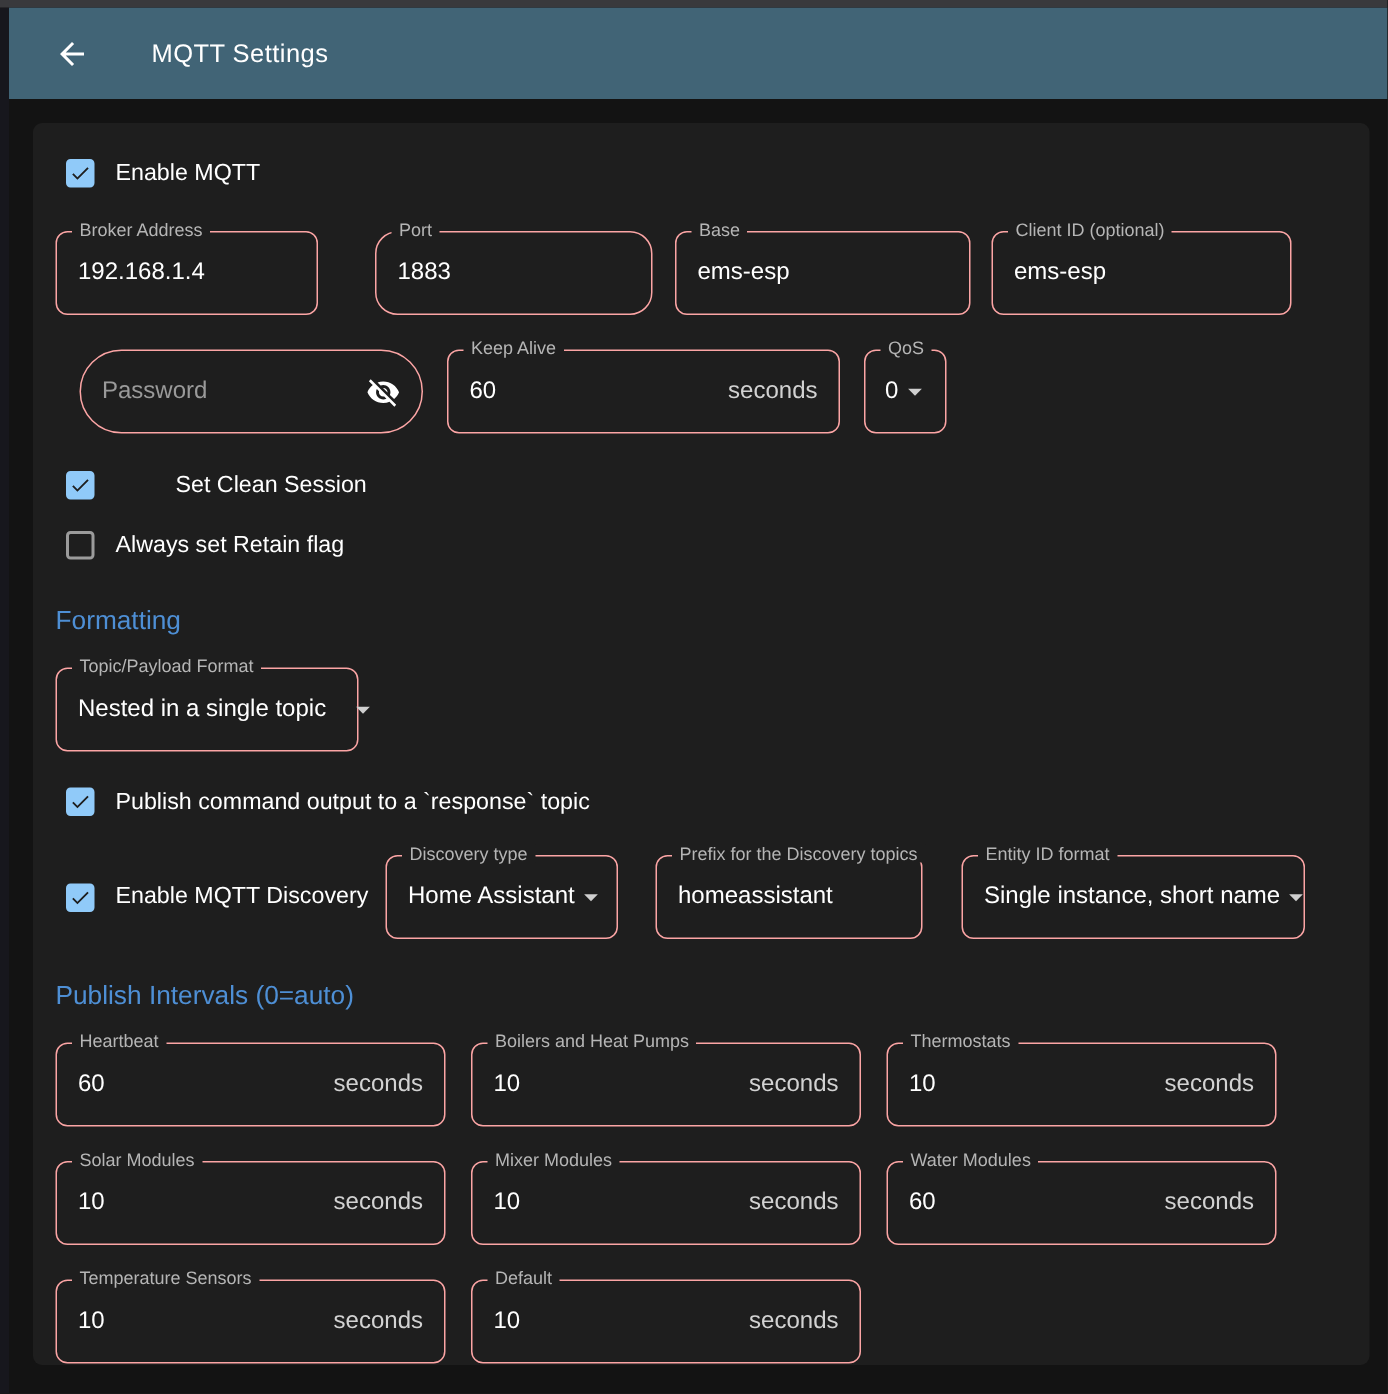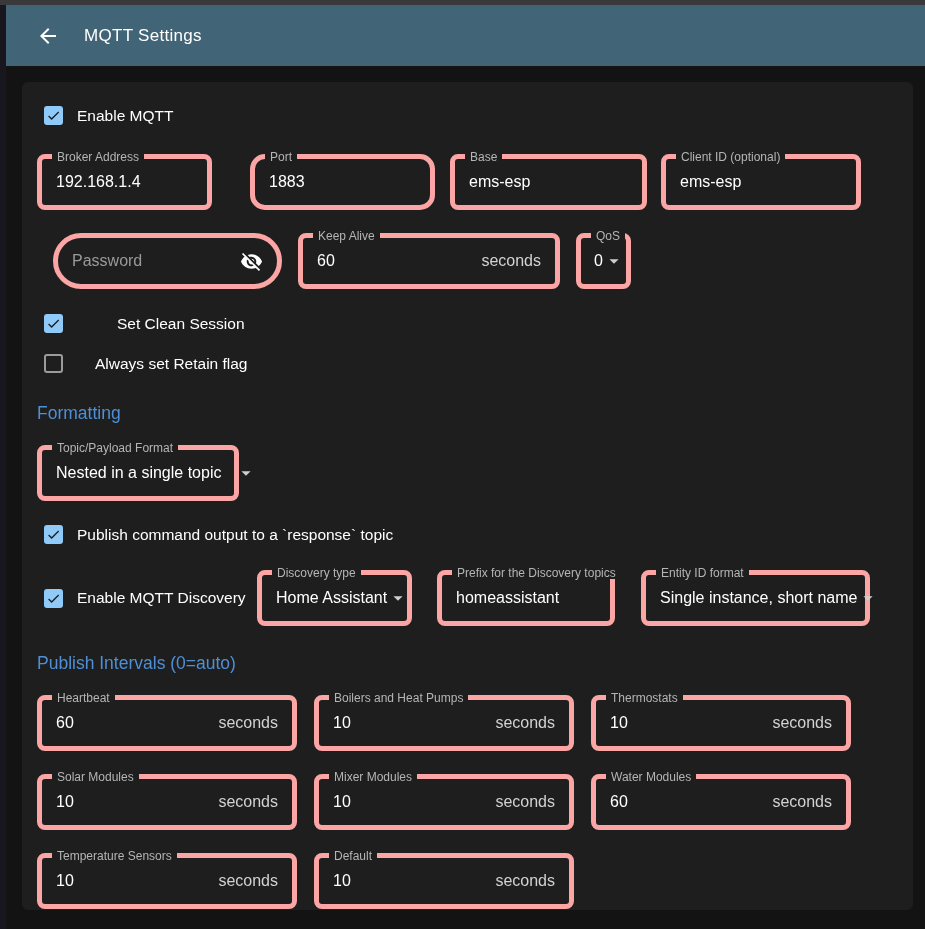--- a/index.html
+++ b/index.html
@@ -15,21 +15,21 @@
     background: #39393c; z-index: 5;
   }
   .left-strip {
     position: absolute; top: 5px; left: 0; width: 6px; height: 924px;
     background: #17171d; z-index: 4;
   }
   .appbar {
     position: absolute; top: 5px; left: 6px; width: 919px; height: 61px;
     background: #416476;
     display: flex; align-items: center;
-    padding-left: 22px; z-index: 3;
+    padding-left: 22px; z-index: 3; gap: 17px;
   }
   .appbar .back-btn {
     width: 40px; height: 40px; border: none; background: transparent;
     display: flex; align-items: center; justify-content: center;
     cursor: pointer; border-radius: 50%;
   }
   .appbar .title {
     font-size: 17px; font-weight: 500; letter-spacing: 0.3px;
     color: #fff; margin-left: 16px;
   }
@@ -46,21 +46,21 @@
     display: inline-flex; align-items: center; justify-content: center;
     flex: 0 0 auto; cursor: pointer;
   }
   .cb svg { visibility: hidden; }
   .cb.checked { background: #90caf9; border-color: #90caf9; }
   .cb.checked svg { visibility: visible; }
   .cbrow .cblabel { margin-left: 14px; font-size: 15.5px; color: #fff; }
   
   .field {
     position: relative; height: 56px;
-    border: 5px solid #fca5a5; border-radius: 8px;
+    border: 1px solid #fca5a5; border-radius: 8px;
     display: flex; align-items: center;
     padding: 0 14px; background: #1e1e1e;
   }
   .field .flabel {
     position: absolute; top: -8px; left: 10px;
     background: #1e1e1e; padding: 0 5px;
     font-size: 12px; color: #b5b5b5; line-height: 1;
     white-space: nowrap;
   }
   .field .fvalue { font-size: 16px; color: #fff; white-space: nowrap; }
@@ -152,21 +152,21 @@
 
   <div class="cbrow" style="margin-top:25px; margin-left:7px;gap:40px;">
     <span class="cb checked">
       <svg width="15" height="15" viewBox="0 0 24 24" fill="#1e1e1e">
           <path d="M9 16.17L4.83 12l-1.42 1.41L9 19 21 7l-1.41-1.41z"></path>
         </svg>
     </span>
     <span class="cblabel">Set Clean Session</span>
   </div>
 
-  <div class="cbrow" style="margin-top:21px; margin-left:7px;gap:18px;">
+  <div class="cbrow" style="margin-top:21px; margin-left:7px;">
     <span class="cb">
       <svg width="15" height="15" viewBox="0 0 24 24" fill="#1e1e1e">
           <path d="M9 16.17L4.83 12l-1.42 1.41L9 19 21 7l-1.41-1.41z"></path>
         </svg>
     </span>
     <span class="cblabel">Always set Retain flag</span>
   </div>
 
   <h2 class="heading" style="margin-top:30px;">Formatting</h2>
 

